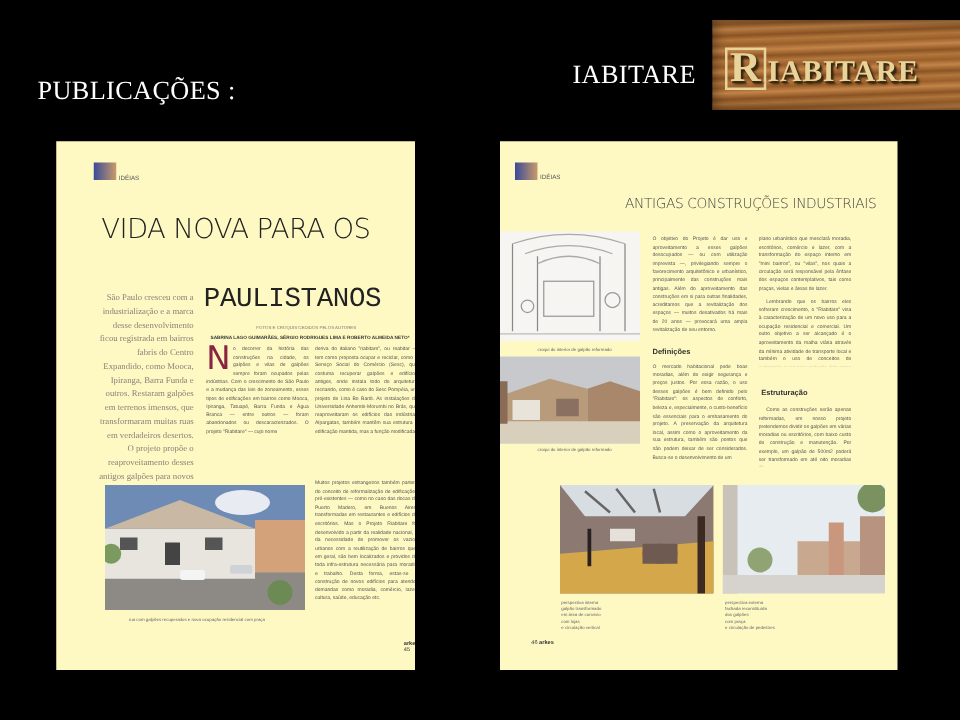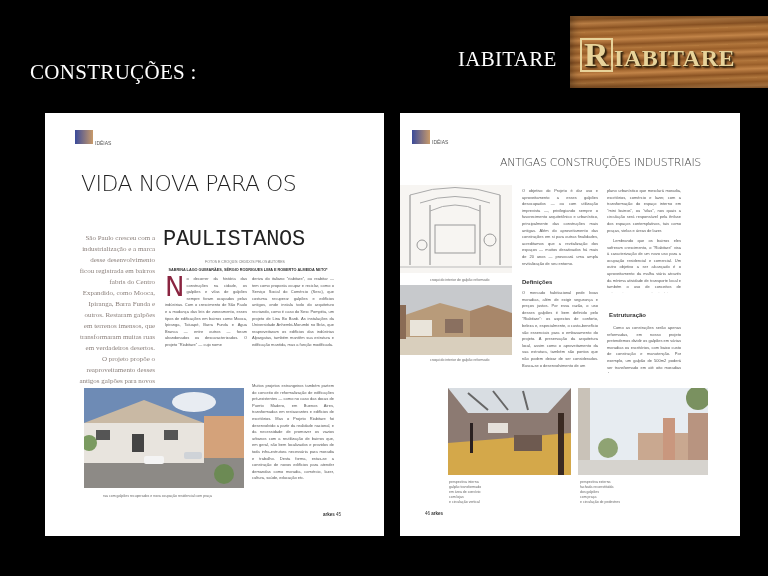--- a/index.html
+++ b/index.html
@@ -7,22 +7,22 @@
   .heading { position:absolute; color:#fff; font-family:"Liberation Serif", serif; font-size:21px; letter-spacing:0.3px; }
   #pub { left:30px; top:60px; }
   #proj { left:458px; top:47px; }
   .logo { position:absolute; left:570px; top:16px; width:227px; height:72px;
     background: repeating-linear-gradient(178deg, #b0743a 0px, #9a5f2a 4px, #c28448 8px, #8c5424 13px, #b57a3f 17px);
     box-shadow: inset 0 0 12px rgba(0,0,0,0.55); overflow:hidden; }
   .logo-text { position:absolute; left:10px; top:22px; font-family:"Liberation Serif", serif; font-weight:bold; font-size:24px; color:#e8d39a;
     text-shadow: 1px 1px 0 #3b2a12, 2px 2px 2px #2a1a08; letter-spacing:0.5px; }
   .logo-text .big { font-size:34px; border:2px solid #e8d39a; padding:0 2px; margin-right:1px; line-height:30px; display:inline-block; }
 
-  .page { position:absolute; background:#ffffff; overflow:hidden;padding-left:22px; }
-  #left-page { left:45px; top:113px; width:317px; height:423px; }
+  .page { position:absolute; background:#fef9c3; overflow:hidden; }
+  #left-page { left:45px; top:113px; width:287px; height:423px; }
   #right-page { left:400px; top:113px; width:318px; height:423px; }
   .section-box { position:absolute; width:18px; height:14px; background:linear-gradient(90deg,#3a4a9a,#c89a6a); }
   .section-label { position:absolute; font-family:"Liberation Sans", sans-serif; font-size:5px; color:#555; }
 
   .title1 { position:absolute; left:36px; top:58px; font-family:"DejaVu Sans", sans-serif; font-size:22px; color:#222; letter-spacing:-0.5px; font-weight:300; white-space:nowrap; }
   .title2 { position:absolute; left:118px; top:80px; font-family:"DejaVu Sans", sans-serif; font-weight:bold; font-size:27px; color:#c3152f; letter-spacing:1px; white-space:nowrap; }
   .title3 { position:absolute; left:118px; top:114px; font-family:Liberation Mono, monospace; font-size:22px; color:#222; font-weight:300; letter-spacing:-0.3px; white-space:nowrap; }
   .intro { position:absolute; left:34px; top:88px; width:76px; font-family:"Liberation Serif", serif; font-size:7px; line-height:11px; color:#8a7f7a; text-align:right;margin-top:32px; }
   .credit1 { position:absolute; left:120px; top:147px; width:160px; font-family:"Liberation Sans", sans-serif; font-size:3.5px; color:#777; text-align:center; }
   .credit2 { position:absolute; left:118px; top:155px; width:170px; font-family:"Liberation Sans", sans-serif; font-weight:bold; font-size:3.8px; color:#333; text-align:center; }
@@ -32,21 +32,21 @@
   .caption { position:absolute; font-family:"Liberation Sans", sans-serif; font-size:3.5px; color:#666; white-space:nowrap; }
   .folio { position:absolute; font-family:"Liberation Sans", sans-serif; font-size:4.5px; color:#333; }
   .folio b { font-weight:bold; }
   .rtitle { position:absolute; left:100px; top:43px; font-family:"DejaVu Sans", sans-serif; font-size:11px; color:#444; font-weight:300; letter-spacing:-0.3px; white-space:nowrap; }
   .subhead { position:absolute; font-family:"Liberation Sans", sans-serif; font-weight:bold; font-size:6px; color:#333; }
   .caption-block { position:absolute; font-family:"Liberation Sans", sans-serif; font-size:3.5px; line-height:5px; color:#666; }
 </style>
 </head>
 <body>
 
-<div id="pub" class="heading">CONSTRUÇÕES :</div>
+<div id="pub" class="heading">PUBLICAÇÕES :</div>
 <div id="proj" class="heading">IABITARE</div>
 <div class="logo">
   <div class="logo-text"><span class="big">R</span><span>IABITARE</span></div>
 </div>
 
 <div id="left-page" class="page">
   <div class="section-box" style="left:30px;top:17px;"></div>
   <div class="section-label" style="left:50px;top:27px;">IDÉIAS</div>
 
   <div class="title1">VIDA NOVA PARA OS</div>

